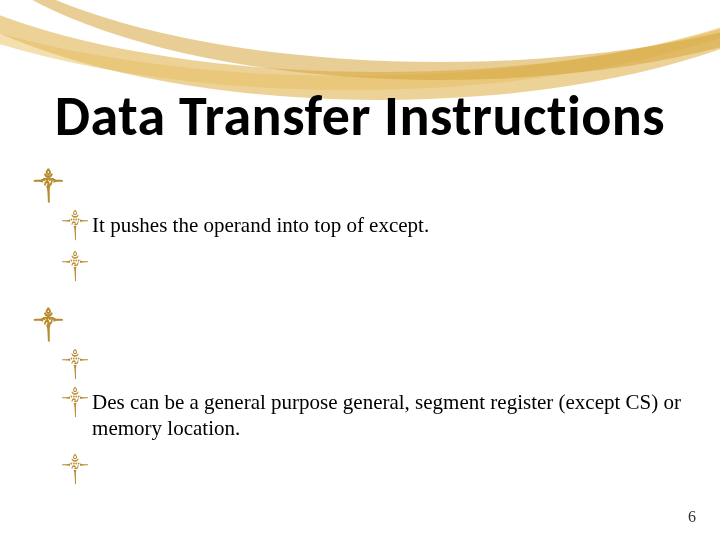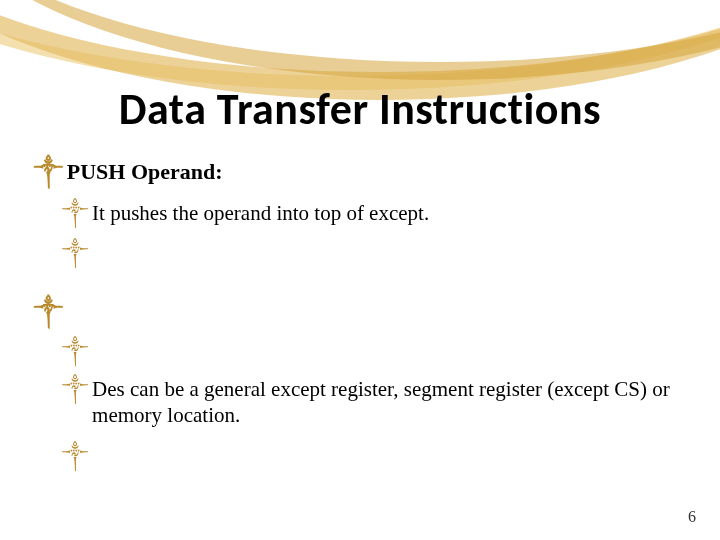--- a/index.html
+++ b/index.html
@@ -40,21 +40,21 @@
     border-bottom: 14px solid rgba(240, 210, 140, 0.7);
     background: transparent;
   }
   .content {
     position: relative;
     z-index: 1;
     padding: 0 28px;
   }
   .title {
     font-family: Calibri, 'Segoe UI', Arial, sans-serif;
-    font-size: 44px;
+    font-size: 56px;
     font-weight: 700;
     color: #000;
     text-align: center;
     margin-top: 82px;
     margin-bottom: 22px;
     letter-spacing: 0.5px;
   }
   .b1 {
     font-size: 22px;
     color: #000;
@@ -100,40 +100,39 @@
   <div class="swoosh3"></div>
   <div class="swoosh1"></div>
   <div class="swoosh2"></div>
 </div>
 
 <div class="content">
   <h1 class="title">Data Transfer Instructions</h1>
 
   <div class="b1 bold">
     <span class="bullet-mark">༒</span>
-    <span>PUSH Operand:</span>
   </div>
   <div class="b2">
     <span class="bullet-mark">༒</span>
     <span>It pushes the operand into top of except.</span>
   </div>
   <div class="b2">
     <span class="bullet-mark">༒</span>
   </div>
 
   <div class="gap"></div>
 
   <div class="b1 bold">
     <span class="bullet-mark">༒</span>
   </div>
   <div class="b2">
     <span class="bullet-mark">༒</span>
   </div>
   <div class="b2">
     <span class="bullet-mark">༒</span>
-    <span>Des can be a general except register, segment register (except CS) or memory location.</span>
+    <span>Des can be a general purpose general, segment register (except CS) or memory location.</span>
   </div>
   <div class="b2">
     <span class="bullet-mark">༒</span>
   </div>
 </div>
 
 <div class="page-num">6</div>
 
 </body></html>

